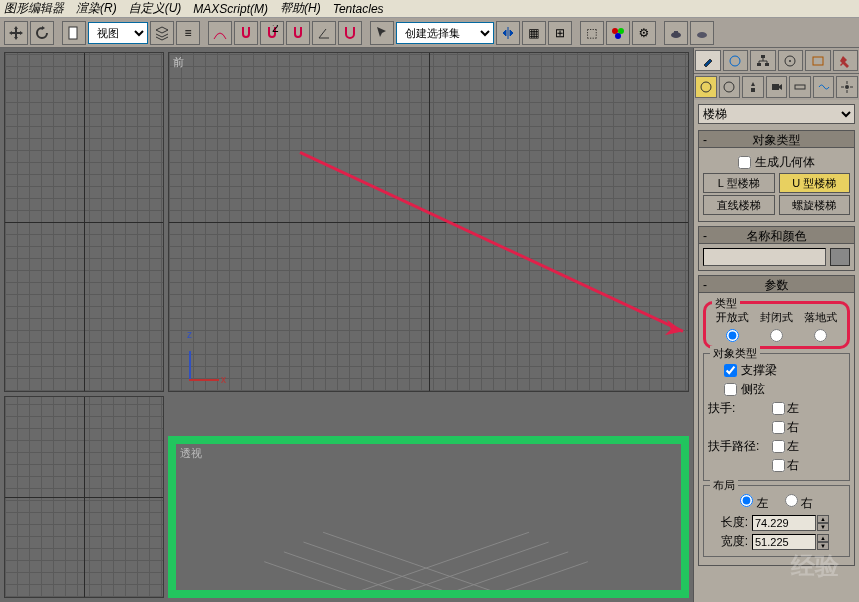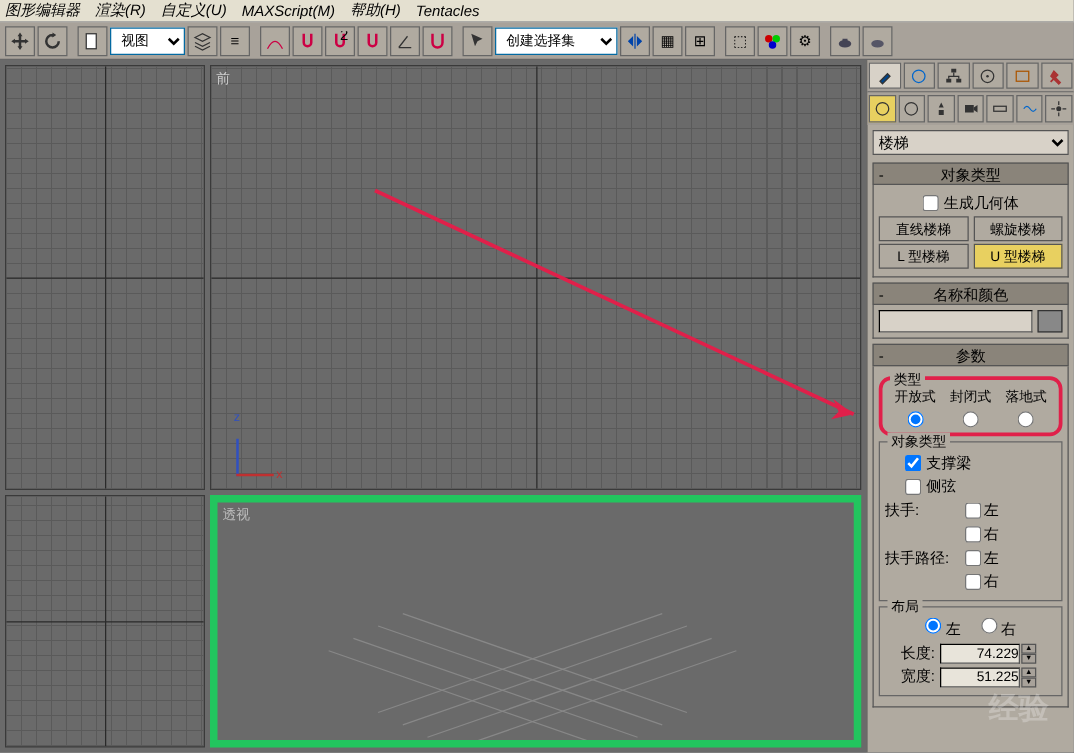--- a/index.html
+++ b/index.html
@@ -10,21 +10,21 @@
 
 .toolbar { background: #a8a29a; height: 30px; display: flex; align-items: center; padding: 2px 4px; gap: 2px; border-bottom: 1px solid #666; }
 .tbtn { width: 24px; height: 24px; background: #b0aaa0; border: 1px solid #666; display: inline-flex; align-items: center; justify-content: center; cursor: pointer; }
 .tbtn svg { width: 16px; height: 16px; }
 .tsep { width: 4px; height: 24px; }
 .tselect { height: 22px; background: #fff; border: 1px solid #0369a1; padding: 0 4px; font-size: 11px; }
 
 .workspace { display: flex; height: 554px; }
 .viewports { flex: 1; display: grid; grid-template-columns: 160px 1fr; grid-template-rows: 340px 1fr; gap: 4px; padding: 4px; background: #6a6a6a; }
 .viewport { background: #6a6a6a; border: 1px solid #3a3a3a; position: relative; overflow: hidden; }
-.viewport.active { border: 6px solid #22c55e; }
+.viewport.active { border: 8px solid #22c55e; margin-top: 40px; }
 .vlabel { position: absolute; top: 2px; left: 4px; color: #ccc; font-size: 11px; }
 .gridbg { position: absolute; inset: 0;
   background-image: repeating-linear-gradient(0deg,#5a5a5a,#5a5a5a 1px,transparent 1px,transparent 12px),
                     repeating-linear-gradient(90deg,#5a5a5a,#5a5a5a 1px,transparent 1px,transparent 12px);
 }
 .axis-line-h { position:absolute; left:0; right:0; top:50%; height:1px; background:#2a2a2a; }
 .axis-line-v { position:absolute; top:0; bottom:0; left:50%; width:1px; background:#2a2a2a; }
 .gizmo { position:absolute; bottom:10px; left:20px; width:40px; height:40px; }
 .gizmo .zaxis { position:absolute; bottom:0; left:0; width:2px; height:30px; background:#3050c0; }
 .gizmo .xaxis { position:absolute; bottom:0; left:0; width:30px; height:2px; background:#c03030; }
@@ -57,21 +57,21 @@
 .grplab { position: absolute; top: -8px; left: 6px; background: #b0aaa0; padding: 0 3px; font-size: 11px; }
 .radio3 { display: flex; justify-content: space-around; text-align: center; }
 .radio3 > div { flex:1; }
 .radio3 label { font-size: 11px; display:block; }
 .radio3 input { display:block; margin: 4px auto 0; }
 .optrow { display: flex; align-items: center; margin: 2px 0; font-size: 11px; }
 .optrow .lab { width: 56px; }
 .optrow .chk { margin-left: 8px; display: flex; align-items: center; gap: 2px; }
 .spinrow { display: flex; align-items: center; margin: 2px 0; font-size: 11px; }
 .spinrow .lab { width: 40px; text-align: right; margin-right: 4px; }
-.spinrow input { width: 64px; height: 16px; background: #e8e4da; border: 1px inset #555; text-align: right; padding-left: 2px; font-size: 11px; }
+.spinrow input { width: 64px; height: 16px; background: #e8e4da; border: 1px inset #555; text-align: left; padding-left: 2px; font-size: 11px; }
 .spinbtns { display: flex; flex-direction: column; margin-left:1px;}
 .spinbtns div { width:12px; height:8px; background:#a8a29a; border:1px solid #555; font-size:6px; line-height:6px; text-align:center; cursor:pointer;}
 .watermark { position:absolute; right:20px; bottom:20px; color:rgba(255,255,255,0.25); font-size:24px; font-weight:bold; pointer-events:none;margin-left:43px;}
 </style>
 </head>
 <body>
 
 <div class="menubar">
   <span>图形编辑器</span>
   <span>渲染(R)</span>
@@ -301,26 +301,26 @@
     </div>
 
     <div class="rollout">
       <div class="rollhdr"><span class="tog">-</span><span>对象类型</span></div>
       <div class="rollbody">
         <div class="chkrow">
             <input type="checkbox" style="">
             <label>生成几何体</label>
           </div>
         <div class="btnrow">
+          <button>L 型楼梯</button>
+          <button class="hl">U 型楼梯</button>
+        </div>
+        <div class="btnrow">
           <button>直线楼梯</button>
           <button>螺旋楼梯</button>
-        </div>
-        <div class="btnrow">
-          <button>L 型楼梯</button>
-          <button class="hl">U 型楼梯</button>
         </div>
       </div>
     </div>
 
     <div class="rollout">
       <div class="rollhdr"><span class="tog">-</span><span>名称和颜色</span></div>
       <div class="rollbody" style="display:flex;gap:4px;">
         <input class="nameinput" value="" style="">
         <div class="colorsw"></div>
       </div>

